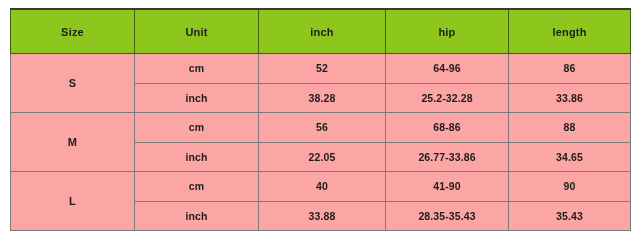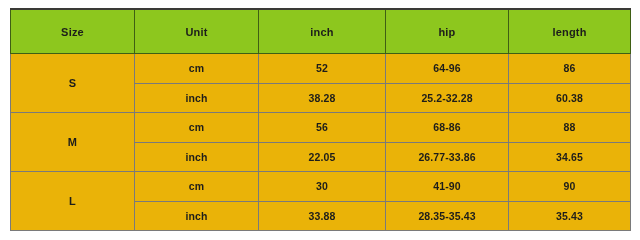--- a/index.html
+++ b/index.html
@@ -49,21 +49,21 @@
   table.size-chart thead th {
     background: #8dc71e;
     height: 35px;
     font-size: 11px;
     letter-spacing: 0.2px;
     border-color: #3f5f14;
     border-top: 2px solid #3a3a36;
   }
 
   table.size-chart tbody td {
-    background: #eab308;
+    background: #fca5a5;
     height: 20.5px;
     font-size: 10.5px;
     letter-spacing: 0.1px;
   }
 
   table.size-chart tbody td.size-cell {
     font-size: 11px;
   }
 </style>
 </head>
@@ -92,41 +92,41 @@
         <td class="size-cell" rowspan="2">S</td>
         <td>cm</td>
         <td>52</td>
         <td>64-96</td>
         <td>86</td>
       </tr>
       <tr>
         <td>inch</td>
         <td>38.28</td>
         <td>25.2-32.28</td>
-        <td>60.38</td>
+        <td>33.86</td>
       </tr>
 
       <tr>
         <td class="size-cell" rowspan="2">M</td>
         <td>cm</td>
         <td>56</td>
         <td>68-86</td>
         <td>88</td>
       </tr>
       <tr>
         <td>inch</td>
         <td>22.05</td>
         <td>26.77-33.86</td>
         <td>34.65</td>
       </tr>
 
       <tr>
         <td class="size-cell" rowspan="2">L</td>
         <td>cm</td>
-        <td>30</td>
+        <td>40</td>
         <td>41-90</td>
         <td>90</td>
       </tr>
       <tr>
         <td>inch</td>
         <td>33.88</td>
         <td>28.35-35.43</td>
         <td>35.43</td>
       </tr>
     </tbody>

